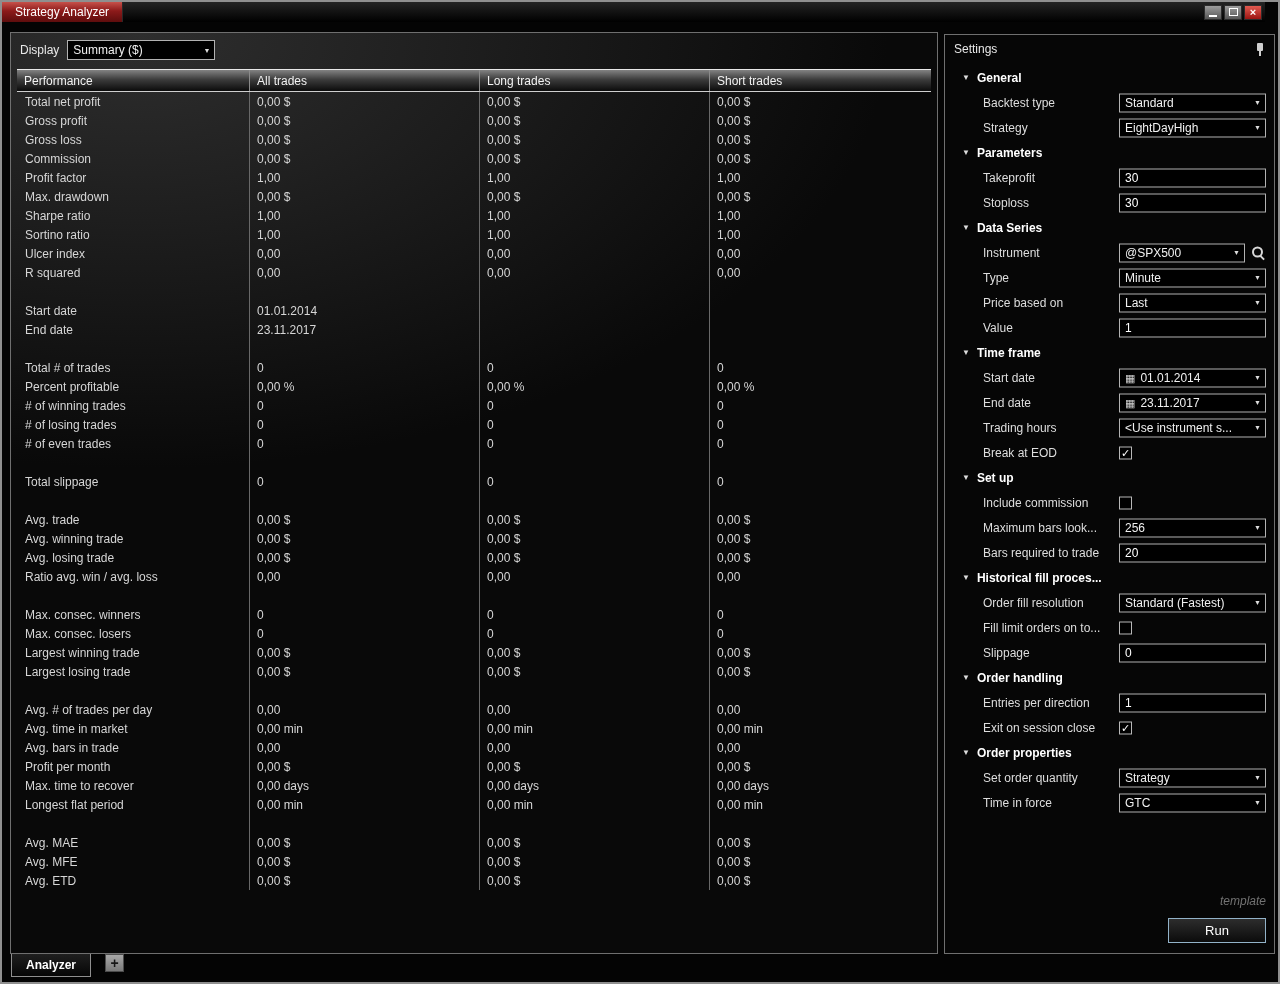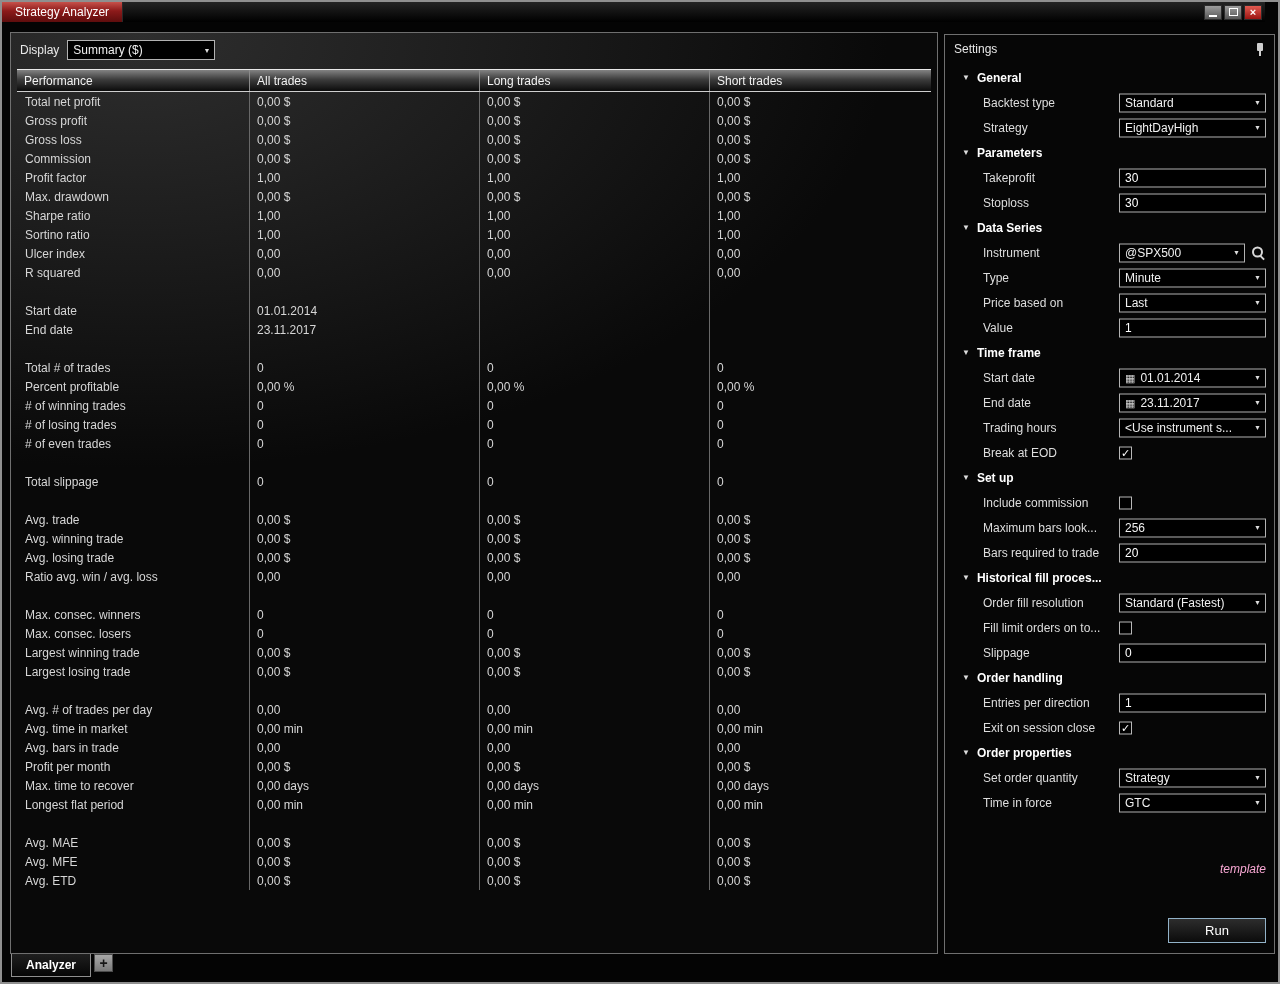--- a/index.html
+++ b/index.html
@@ -45,21 +45,21 @@
            border-top: 1px solid #e8e8e8; border-bottom: 1px solid #cfcfcf; }
   .th { display: flex; align-items: center; padding-left: 7px; color: #f2f2f2; font-size: 12px; }
   .th:not(:first-child) { border-left: 1px solid #8a8a8a; }
   .tr { display: grid; grid-template-columns: 232px 230px 230px 1fr; height: 19px; }
   .td { font-size: 12px; color: #d6d6d6; display: flex; align-items: center;
         padding-left: 7px; white-space: nowrap; overflow: hidden; }
   .td.label { padding-left: 8px; }
   .tr .td:not(:first-child) { border-left: 1px solid #686868; }
 
   
-  .tabbar { position: absolute; left: 9px; top: 952px; display: flex; align-items: flex-start; gap: 3px; }
+  .tabbar { position: absolute; left: 9px; top: 952px; display: flex; align-items: flex-start; gap: 14px; }
   .tab { height: 23px; display: flex; align-items: center; padding: 0 14px;
          background: linear-gradient(#1f1f1f, #060606); border: 1px solid #8f8f8f; border-top: none;
          color: #fff; font-weight: bold; font-size: 12px; }
   .tab-add { height: 18px; width: 19px; display: flex; align-items: center; justify-content: center;
              background: linear-gradient(#a8a8a8, #7a7a7a); color: #161616; font-weight: bold;
              border: 1px solid #4c4c4c; font-size: 14px; }
 
   
   .settings { position: absolute; left: 942px; top: 32px; width: 331px; height: 920px;
               border: 1px solid #6f6f6f; background: #060606;
@@ -90,24 +90,24 @@
               display: flex; align-items: center; justify-content: center; }
   .cal { font-size: 11px; color: #cfcfcf; margin-right: 5px; }
   .mag { position: relative; width: 15px; height: 15px; flex: none; }
   .mag::before { content: ''; position: absolute; top: 1px; left: 1px; width: 7px; height: 7px;
                  border: 2px solid #d8d8d8; border-radius: 50%; }
   .mag::after { content: ''; position: absolute; width: 6px; height: 2px; background: #d8d8d8;
                 transform: rotate(45deg); top: 11px; left: 8px; }
 
   .settings-footer { flex: none; padding: 0 8px 10px 8px; display: flex; flex-direction: column;
                      align-items: flex-end; gap: 10px; }
-  .template-label { font-style: italic; color: #f9a8d4; font-size: 12px; }
+  .template-label { font-style: italic; color: #737373; font-size: 12px; }
   .run-btn { width: 98px; height: 25px; background: linear-gradient(#2d2d2d, #0b0b0b);
              border: 1px solid #92b2c8; color: #fff; font-size: 13px;
-             display: flex; align-items: center; justify-content: center; margin-top: 32px; }
+             display: flex; align-items: center; justify-content: center; }
 </style>
 </head>
 <body>
 
 <div class="window">
 
   <div class="titlebar">
     <div class="title-tab">
       <span>Strategy Analyzer</span>
     </div>

